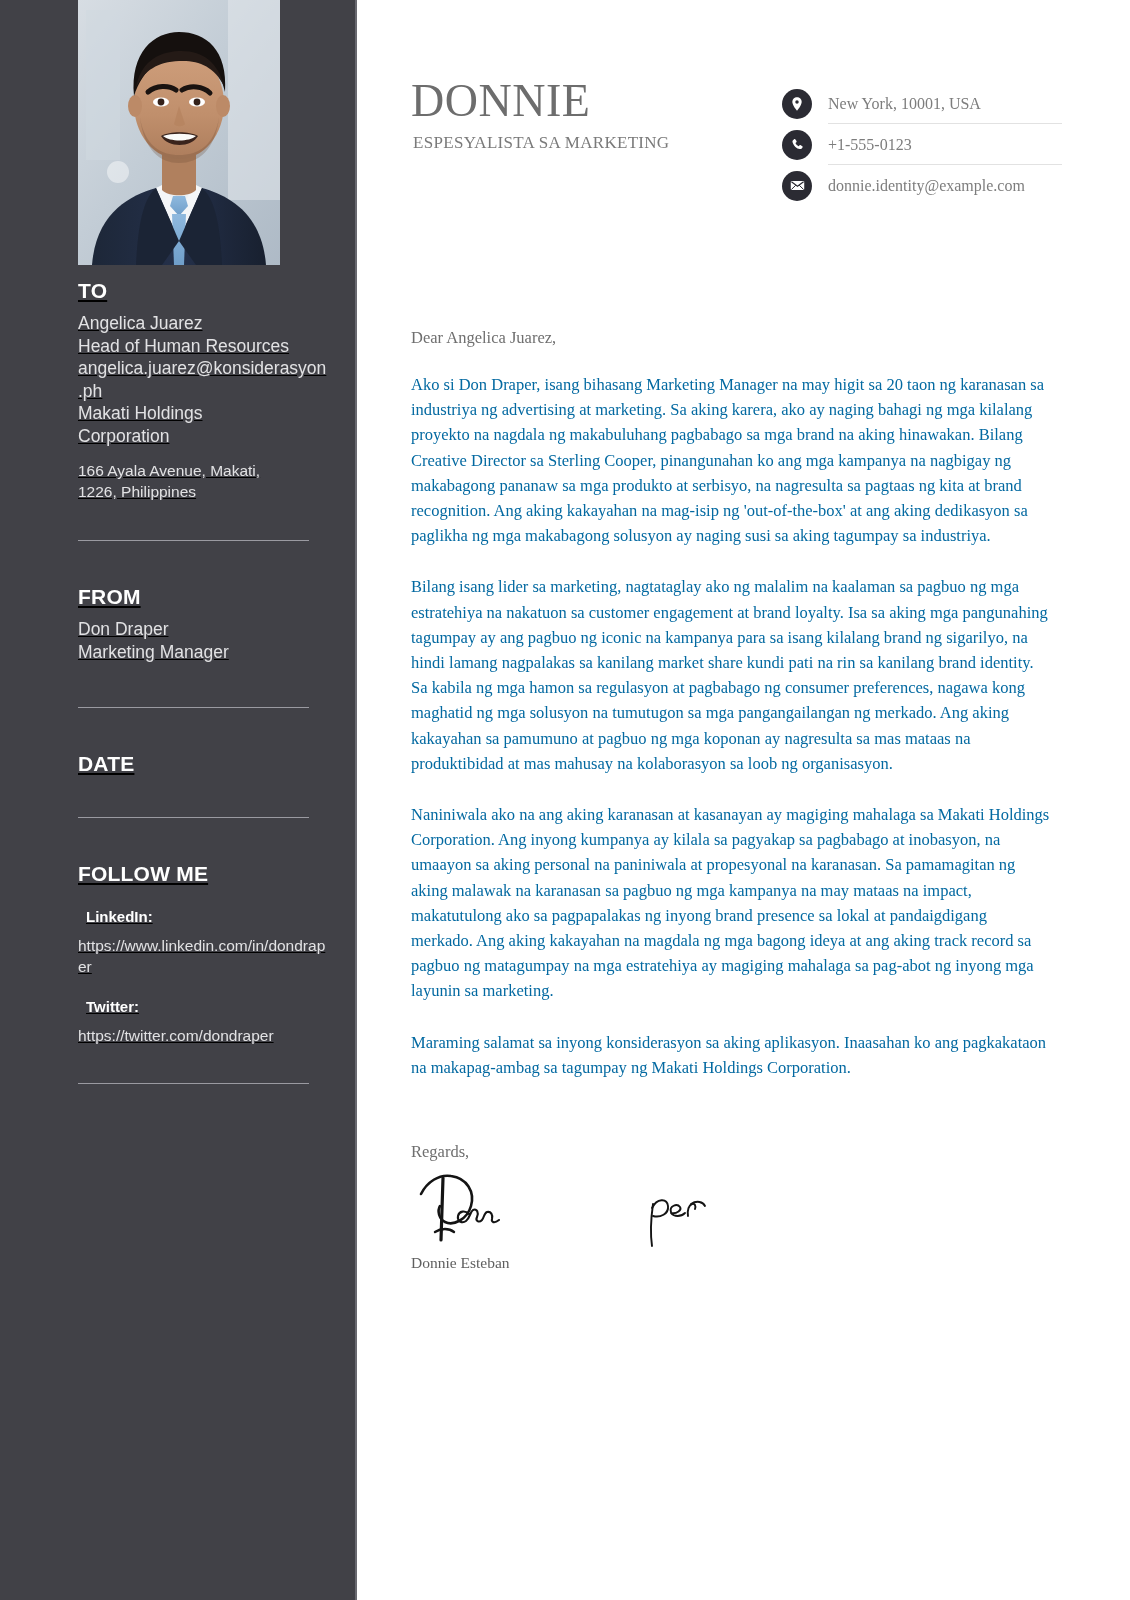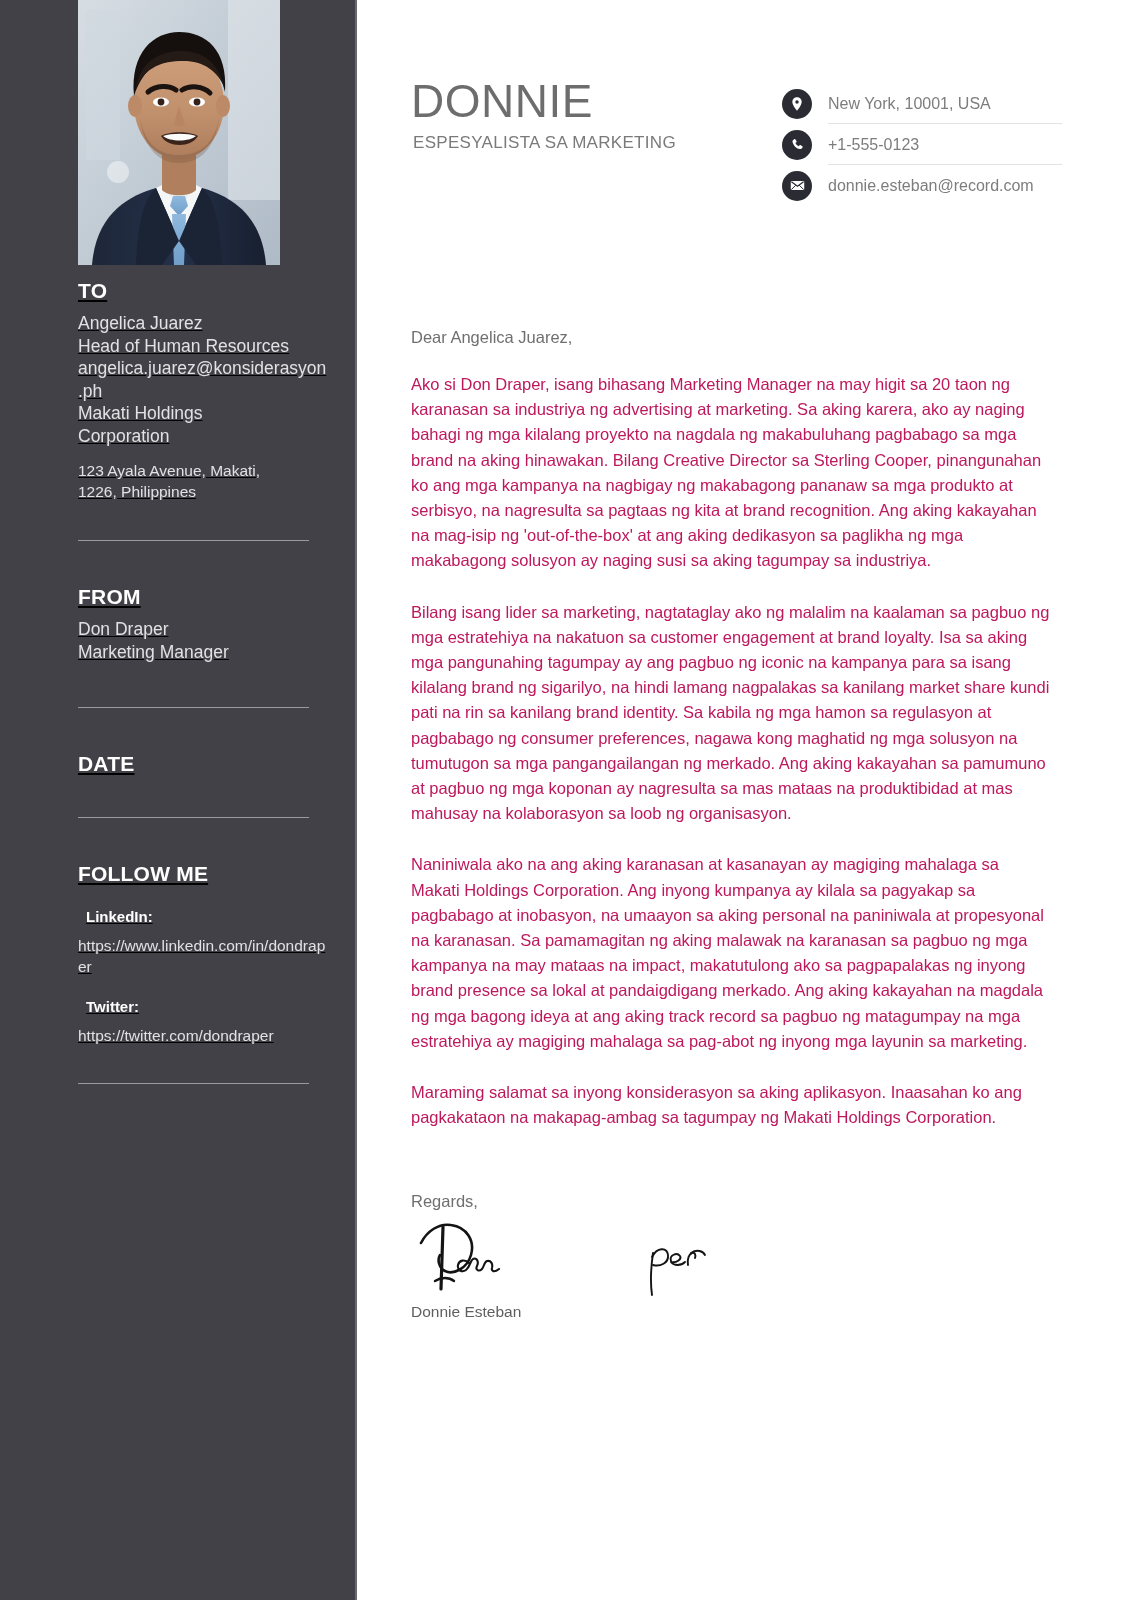--- a/index.html
+++ b/index.html
@@ -100,20 +100,21 @@
     word-break: break-all;
   }
 
   
   .main {
     position: absolute;
     left: 357px;
     top: 0;
     width: 773px;
     height: 1162px;
+    font-family: Liberation Serif, serif;
   }
   .head-name {
     position: absolute;
     left: 54px;
     top: 75px;
     width: 340px;
   }
   .nm1, .nm2 {
     font-size: 46px;
     color: #6d6d6d;
@@ -175,21 +176,21 @@
     width: 640px;
   }
   .salutation {
     font-size: 16.5px;
     color: #6f6f6f;
     line-height: 25px;
     margin: 0 0 22px 0;
   }
   .para {
     font-size: 16.5px;
-    color: #be185d;
+    color: #0369a1;
     line-height: 25.2px;
     margin: 0 0 26px 0;
     text-align: left;
   }
   .regards {
     font-size: 16.5px;
     color: #6f6f6f;
     margin: 62px 0 0 0;
   }
   .sigwrap {
@@ -283,21 +284,21 @@
     <div class="side-body">
 
       <div>
         <div class="side-h">TO</div>
         <p class="side-line">Angelica Juarez</p>
         <p class="side-line">Head of Human Resources</p>
         <p class="side-line">angelica.juarez@konsiderasyon.ph</p>
         <p class="side-line">Makati Holdings</p>
         <p class="side-line">Corporation</p>
         <div class="side-addr">
-          <p class="side-small">123 Ayala Avenue, Makati,</p>
+          <p class="side-small">166 Ayala Avenue, Makati,</p>
           <p class="side-small">1226, Philippines</p>
         </div>
       </div>
 
       <div class="divider" style="margin-top:38px;"></div>
 
       <div style="margin-top:43px;">
         <div class="side-h">FROM</div>
         <p class="side-line">Don Draper</p>
         <p class="side-line">Marketing Manager</p>
@@ -361,21 +362,21 @@
       </div>
 
       <div class="crow">
         <span class="cicon">
           <svg width="17" height="17" viewBox="0 0 24 24" aria-hidden="true">
             <rect x="2.5" y="5.5" width="19" height="13" rx="1.6" fill="#ffffff"></rect>
             <path d="M3.4 6.6 L12 13.2 L20.6 6.6" fill="none" stroke="#2b2b33" stroke-width="1.7"></path>
             <path d="M3.4 17.6 L9.6 11.6 M20.6 17.6 L14.4 11.6" fill="none" stroke="#2b2b33" stroke-width="1.4"></path>
           </svg>
         </span>
-        <span class="ctext">donnie.esteban@record.com</span>
+        <span class="ctext">donnie.identity@example.com</span>
 
       </div>
 
     </div>
 
     <div class="letter">
       <p class="salutation">Dear Angelica Juarez,</p>
       <p class="para">Ako si Don Draper, isang bihasang Marketing Manager na may higit sa 20 taon ng karanasan sa industriya ng advertising at marketing. Sa aking karera, ako ay naging bahagi ng mga kilalang proyekto na nagdala ng makabuluhang pagbabago sa mga brand na aking hinawakan. Bilang Creative Director sa Sterling Cooper, pinangunahan ko ang mga kampanya na nagbigay ng makabagong pananaw sa mga produkto at serbisyo, na nagresulta sa pagtaas ng kita at brand recognition. Ang aking kakayahan na mag-isip ng 'out-of-the-box' at ang aking dedikasyon sa paglikha ng mga makabagong solusyon ay naging susi sa aking tagumpay sa industriya.</p>
       <p class="para">Bilang isang lider sa marketing, nagtataglay ako ng malalim na kaalaman sa pagbuo ng mga estratehiya na nakatuon sa customer engagement at brand loyalty. Isa sa aking mga pangunahing tagumpay ay ang pagbuo ng iconic na kampanya para sa isang kilalang brand ng sigarilyo, na hindi lamang nagpalakas sa kanilang market share kundi pati na rin sa kanilang brand identity. Sa kabila ng mga hamon sa regulasyon at pagbabago ng consumer preferences, nagawa kong maghatid ng mga solusyon na tumutugon sa mga pangangailangan ng merkado. Ang aking kakayahan sa pamumuno at pagbuo ng mga koponan ay nagresulta sa mas mataas na produktibidad at mas mahusay na kolaborasyon sa loob ng organisasyon.</p>
       <p class="para">Naniniwala ako na ang aking karanasan at kasanayan ay magiging mahalaga sa Makati Holdings Corporation. Ang inyong kumpanya ay kilala sa pagyakap sa pagbabago at inobasyon, na umaayon sa aking personal na paniniwala at propesyonal na karanasan. Sa pamamagitan ng aking malawak na karanasan sa pagbuo ng mga kampanya na may mataas na impact, makatutulong ako sa pagpapalakas ng inyong brand presence sa lokal at pandaigdigang merkado. Ang aking kakayahan na magdala ng mga bagong ideya at ang aking track record sa pagbuo ng matagumpay na mga estratehiya ay magiging mahalaga sa pag-abot ng inyong mga layunin sa marketing.</p>

